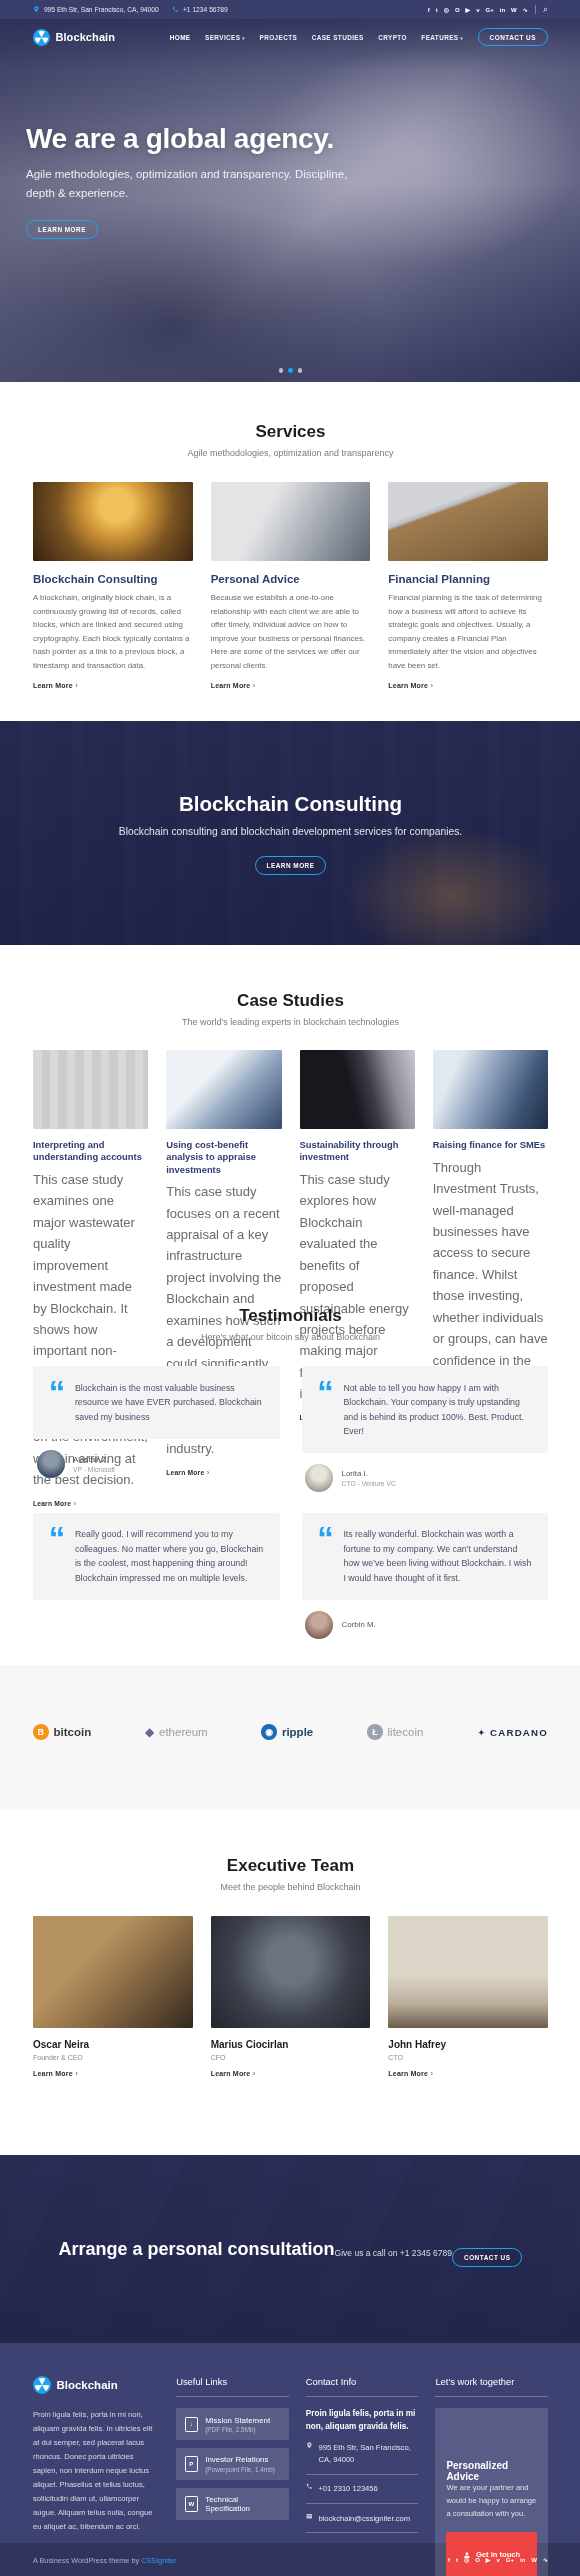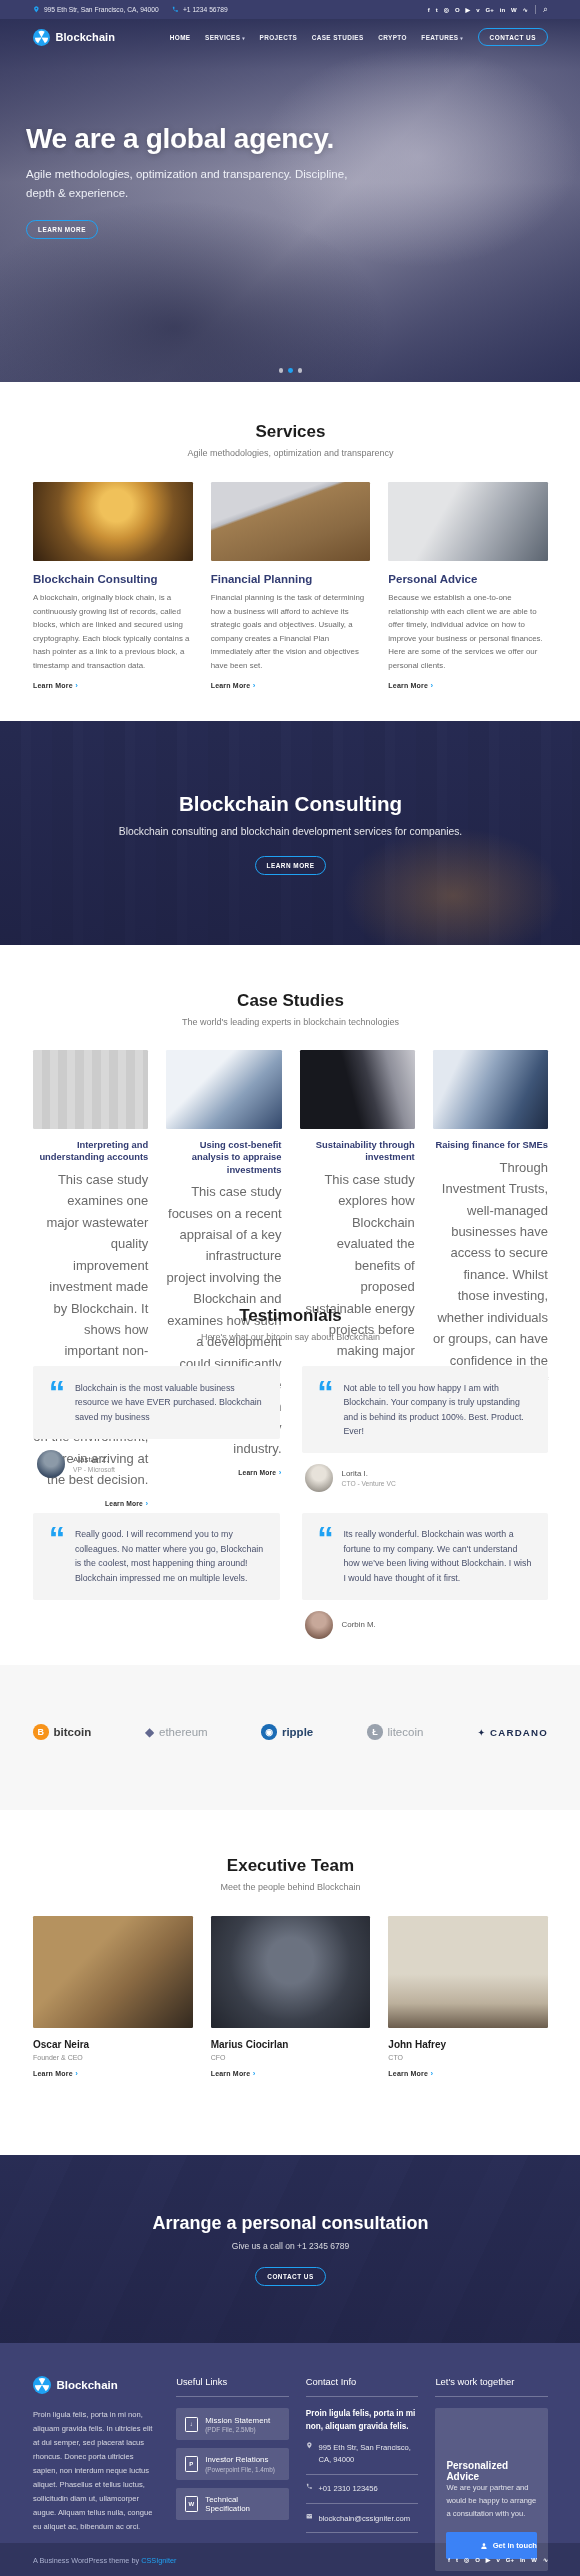--- a/index.html
+++ b/index.html
@@ -70,21 +70,21 @@
       linear-gradient(180deg, rgba(36,40,76,.80), rgba(30,33,66,.88)),
       repeating-linear-gradient(90deg, #2b2f5e 0 20.6px, #3a3f74 20.6px 31px, #30346a 31px 52px),
       linear-gradient(180deg,#2b2f5e,#1f2350);
   }
   .banner-title { color:#fff; font-size:20.6px; font-weight:bold; }
   .banner-sub { margin-top:8.5px; max-width:375px; color:rgba(255,255,255,.88); font-size:10.3px; line-height:1.6; }
   .banner-btn { margin-top:15.7px; }
 
   
   .cases { height:327px; padding-top:46px; }
-  .cards4 { display:grid; grid-template-columns:repeat(4,1fr); gap:18px; margin-top:23px;text-align:right; }
+  .cards4 { display:grid; grid-template-columns:repeat(4,1fr); gap:18px; margin-top:23px; }
   .case-title { margin-top:9.7px; font-size:9.4px; font-weight:bold; line-height:1.3; color:#323c72; }
   .case-text { margin-top:5.4px; font-size:13px; line-height:1.65; color:#6b6b6b; }
   .case-learn { font-size:6.7px; }
   .img-crowd { background:linear-gradient(180deg,#d9d9d9 0 60%,#bdbdbd 100%), }
   .img-crowd { background:repeating-linear-gradient(90deg,#d8d8d8 0 8.5px,#cccccc 8.5px 17px); }
   .img-tablet { background:linear-gradient(135deg,#eef2f7 0 35%,#8aa0bb 62%,#33486b 100%); }
   .img-wallst { background:linear-gradient(75deg,#17181e 0 45%,#3a3b45 60%,#8d8e99 78%,#c9c9cf 100%); }
   .img-tower { background:linear-gradient(115deg,#e2e8f0 0 20%,#90a4be 45%,#3e5577 75%,#1f2c44 100%); }
 
   
@@ -121,21 +121,21 @@
   
   .team { height:345px; padding-top:46px; }
   .team-img { height:112px; }
   .img-oscar { background:linear-gradient(135deg,#b5925f 0 35%,#8a6a43 60%,#33291f 100%); }
   .img-marius { background:radial-gradient(circle at 50% 40%,#6b7280 0 22%,#3a3f4a 58%,#22252d 100%); }
   .img-john { background:linear-gradient(180deg,#dcd6c8 0 52%,#bcb09c 78%,#6b5d4d 100%); }
   .tm-name { margin-top:11px; font-size:10px; font-weight:bold; color:#1d1d1d; }
   .tm-role { margin-top:3.6px; font-size:7px; color:#8a8a8a; }
 
   
-  .cta { height:188px; display:flex; flex-direction:column; align-items:center; justify-content:center; text-align:center;
+  .cta { height:188px; display:flex; flex-direction:row; align-items:center; justify-content:center; text-align:center;
     background:
       linear-gradient(180deg, rgba(40,44,82,.88), rgba(34,37,72,.92)),
       repeating-linear-gradient(115deg,#2e3264 0 36px,#383d74 36px 67px,#262a58 67px 103px),
       linear-gradient(180deg,#2b2f5e,#20244e);
   }
   .cta-title { color:#fff; font-size:18px; font-weight:bold; }
   .cta-sub { margin-top:7.3px; color:rgba(255,255,255,.82); font-size:8.5px; }
   .cta-btn { margin-top:15.7px; }
 
   
@@ -149,21 +149,21 @@
   .f-linkbox { background:rgba(255,255,255,.14); border-radius:1.8px; padding:7.3px 8.5px; display:flex; align-items:center; gap:7.3px; margin-bottom:7.9px; cursor:pointer; }
   .doc-ico { width:13.3px; height:15.7px; border:0.9px solid #fff; border-radius:1.2px; color:#fff; font-size:6px; font-weight:bold; display:flex; align-items:center; justify-content:center; flex:0 0 auto; }
   .f-link-label { font-size:7.9px; color:#fff; }
   .f-link-meta { margin-top:1.2px; font-size:6.4px; color:rgba(255,255,255,.6); }
   .f-intro { font-size:8.2px; font-weight:bold; line-height:1.55; color:#fff; }
   .f-crow { display:flex; gap:6px; align-items:flex-start; padding:8.5px 0; border-bottom:0.6px solid rgba(255,255,255,.28); font-size:7.6px; color:rgba(255,255,255,.88); line-height:1.5; }
   .f-crow:first-of-type { margin-top:2.4px; }
   .f-card { background:rgba(255,255,255,.14); border-radius:1.8px; padding:12px 11px; }
   .f-card-title { font-size:10px; font-weight:bold; color:#fff;margin-top:40px; }
   .f-card-text { font-size:7.6px; line-height:1.7; color:rgba(255,255,255,.82); }
-  .git-btn { margin-top:11px; width:100%; background:#3b82f6; border:none; border-radius:1.8px; color:#fff; font-size:7.6px; font-weight:bold; padding:9px 0; display:flex; align-items:center; justify-content:flex-end; gap:4.8px; cursor:pointer; font-family:inherit; }
+  .git-btn { margin-top:11px; width:100%; background:#ef4444; border:none; border-radius:1.8px; color:#fff; font-size:7.6px; font-weight:bold; padding:18px 0; display:flex; align-items:center; justify-content:center; gap:4.8px; cursor:pointer; font-family:inherit; }
 
   
   .bottombar { height:34px; background:#31355e; display:flex; align-items:center; justify-content:space-between; padding:0 33px; }
   .credit { font-size:7.3px; color:#aab0cf; }
   .credit a { color:#1fa2f3; text-decoration:none; cursor:pointer; }
 </style>
 </head>
 <body>
 
 <div class="topbar">
@@ -240,29 +240,29 @@
     <div class="sec-sub">Agile methodologies, optimization and transparency</div>
   </div>
   <div class="cards3">
     <div>
       <div class="ph-img img-bitcoin"></div>
       <div class="card-title">Blockchain Consulting</div>
       <div class="card-text">A blockchain, originally block chain, is a continuously growing list of records, called blocks, which are linked and secured using cryptography. Each block typically contains a hash pointer as a link to a previous block, a timestamp and transaction data.</div>
       <span class="learn">Learn More</span>
     </div>
     <div>
+      <div class="ph-img img-office"></div>
+      <div class="card-title">Personal Advice</div>
+      <div class="card-text">Because we establish a one-to-one relationship with each client we are able to offer timely, individual advice on how to improve your business or personal finances. Here are some of the services we offer our personal clients.</div>
+      <span class="learn">Learn More</span>
+    </div>
+    <div>
       <div class="ph-img img-laptop"></div>
       <div class="card-title">Financial Planning</div>
       <div class="card-text">Financial planning is the task of determining how a business will afford to achieve its strategic goals and objectives. Usually, a company creates a Financial Plan immediately after the vision and objectives have been set.</div>
-      <span class="learn">Learn More</span>
-    </div>
-    <div>
-      <div class="ph-img img-office"></div>
-      <div class="card-title">Personal Advice</div>
-      <div class="card-text">Because we establish a one-to-one relationship with each client we are able to offer timely, individual advice on how to improve your business or personal finances. Here are some of the services we offer our personal clients.</div>
       <span class="learn">Learn More</span>
     </div>
   </div>
 </div>
 
 <div class="banner">
   <div class="banner-title">Blockchain Consulting</div>
   <div class="banner-sub">Blockchain consulting and blockchain development services for companies.</div>
   <span class="pill-btn banner-btn">LEARN MORE</span>
 </div>

